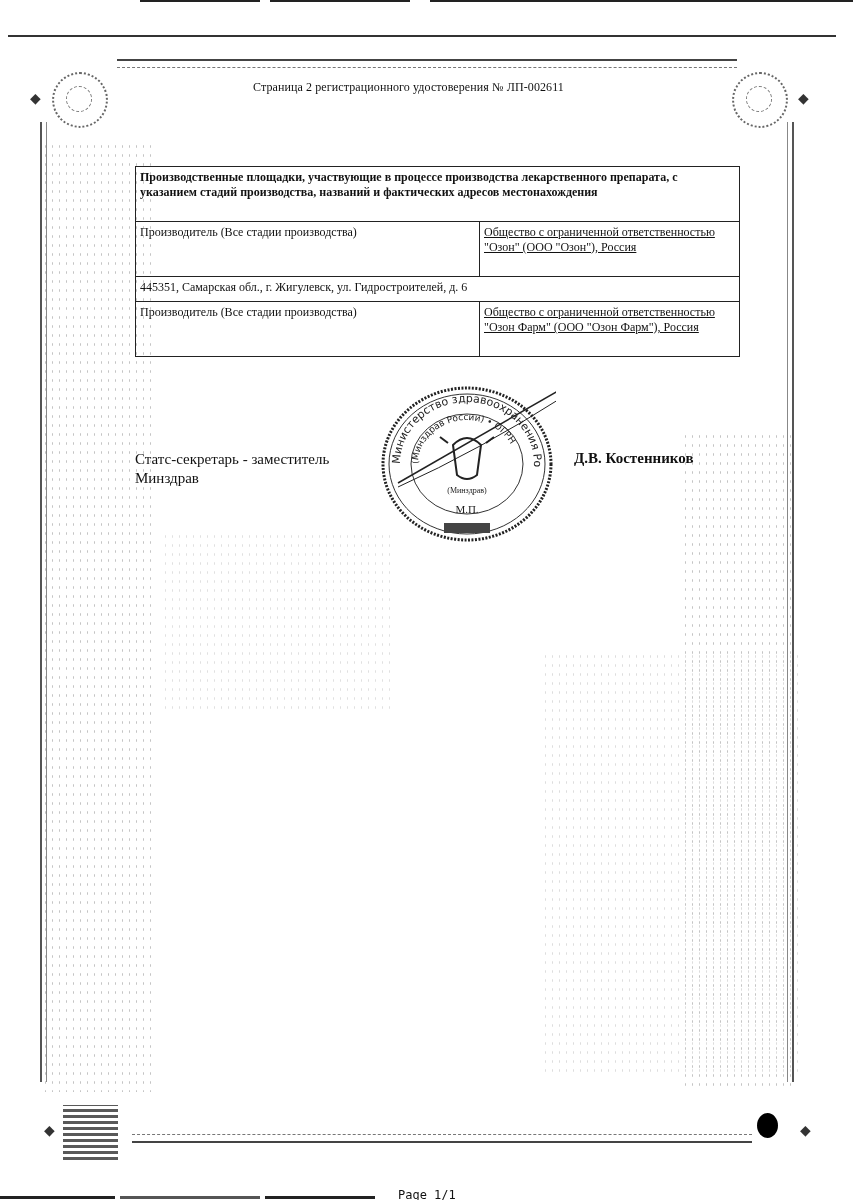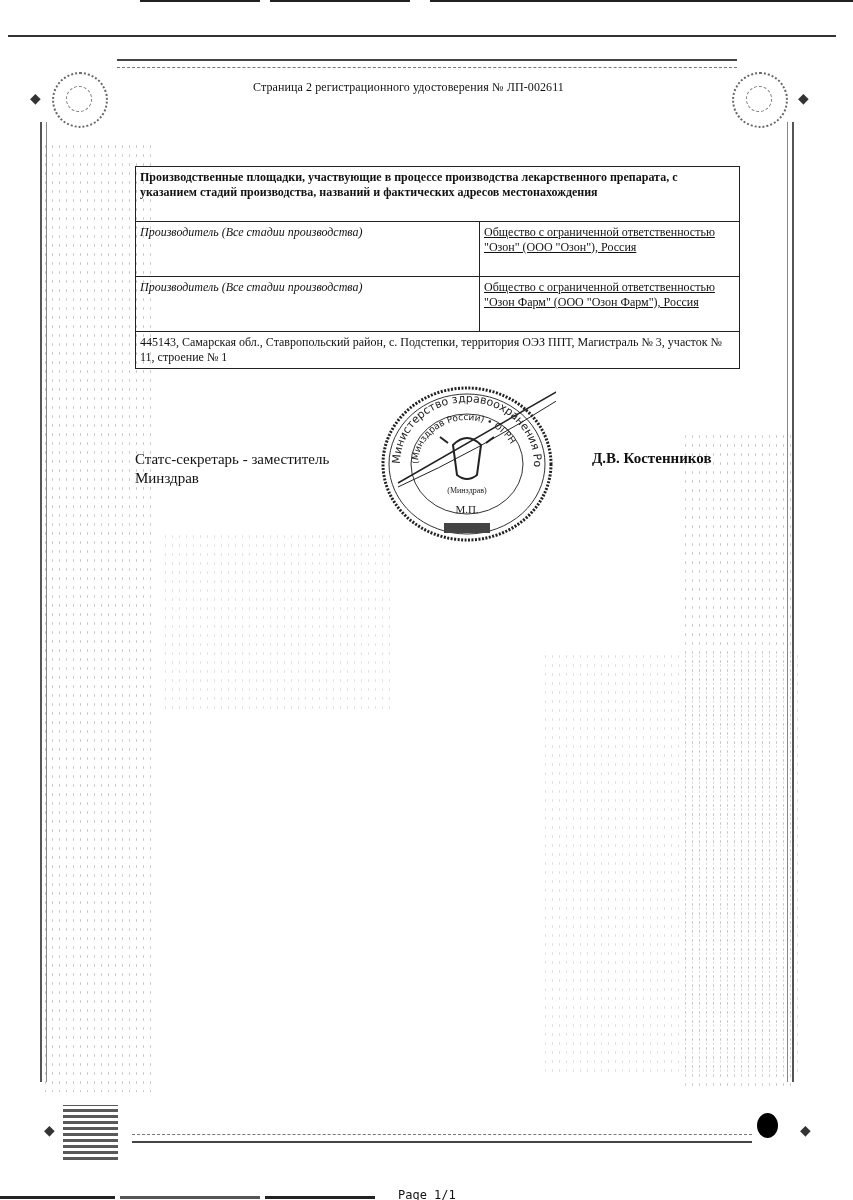--- a/index.html
+++ b/index.html
@@ -12,25 +12,25 @@
   .frame .br{position:absolute;right:18px;top:70px;width:4px;height:960px;border-left:1px solid #888;border-right:2px solid #555;}
   .frame .bt{position:absolute;left:95px;top:7px;width:620px;height:6px;border-top:2px solid #444;border-bottom:1px dashed #777;}
   .frame .bb{position:absolute;left:110px;top:1082px;width:620px;height:6px;border-top:1px dashed #777;border-bottom:2px solid #444;}
   .rosette{position:absolute;width:52px;height:52px;border-radius:50%;border:2px dotted #666;}
   .rosette::after{content:"";position:absolute;left:12px;top:12px;width:24px;height:24px;border-radius:50%;border:1px dashed #777;}
   .speckle{position:absolute;background-image:radial-gradient(#555 0.7px,transparent 1px);background-size:7px 9px;opacity:.35;}
   .title{position:absolute;left:253px;top:80px;font-size:12px;letter-spacing:0.1px;white-space:nowrap;}
   table.sites{position:absolute;left:135px;top:166px;width:605px;border-collapse:collapse;font-size:12px;line-height:15px;}
   table.sites td{border:1.5px solid #222;padding:3px 4px;vertical-align:top;}
   .hdr{font-weight:bold;height:48px;}
-  .role{font-style:italic;width:335px;height:48px;margin-left:31px;}
+  .role{width:335px;height:48px;margin-left:31px;}
   .org{height:48px;text-decoration:underline;}
   .addr{height:18px;}
   .sign-left{position:absolute;left:135px;top:450px;font-size:15px;font-weight:normal;line-height:19px;}
-  .sign-right{position:absolute;left:592px;top:450px;font-size:15px;font-weight:bold;white-space:nowrap;}
+  .sign-right{position:absolute;left:574px;top:450px;font-size:15px;font-weight:bold;white-space:nowrap;}
   .seal{position:absolute;left:378px;top:383px;width:178px;height:162px;}
   .page-label{position:absolute;left:398px;top:1188px;font-family:"DejaVu Sans Mono",monospace;font-size:12px;}
   .bottomline{position:absolute;left:0;top:1196px;width:853px;height:3px;}
   .bottomline span{position:absolute;top:0;height:3px;background:#222;}
   .dot{position:absolute;left:757px;top:1113px;width:21px;height:25px;border-radius:50%;background:#000;}
   .qr{position:absolute;left:63px;top:1105px;width:55px;height:55px;background-image:repeating-linear-gradient(0deg,#222 0 3px,#fff 3px 6px),repeating-linear-gradient(90deg,#222 0 3px,transparent 3px 6px);opacity:.75;}
   .side-mark{position:absolute;font-size:14px;color:#333;}
 </style>
 </head>
 <body>
@@ -65,25 +65,25 @@
 <table class="sites">
   <tbody>
       <tr>
     <td colspan="2" class="hdr">Производственные площадки, участвующие в процессе производства лекарственного препарата, с указанием стадий производства, названий и фактических адресов местонахождения</td>
   </tr>
   <tr>
     <td class="role">Производитель (Все стадии производства)</td>
     <td class="org">Общество с ограниченной ответственностью "Озон" (ООО "Озон"), Россия</td>
   </tr>
   <tr>
+    <td colspan="2" class="addr">445351, Самарская обл., г. Жигулевск, ул. Гидростроителей, д. 6</td>
+  </tr>
+  <tr>
     <td class="role">Производитель (Все стадии производства)</td>
     <td class="org">Общество с ограниченной ответственностью "Озон Фарм" (ООО "Озон Фарм"), Россия</td>
-  </tr>
-  <tr>
-    <td colspan="2" class="addr">445143, Самарская обл., Ставропольский район, с. Подстепки, территория ОЭЗ ППТ, Магистраль № 3, участок № 11, строение № 1</td>
   </tr>
 </tbody>
   </table>
 
 <div class="sign-left">
   <div>Статс-секретарь - заместитель</div>
   <div>Минздрав</div>
 </div>
 
 <svg class="seal" viewBox="0 0 178 162">

